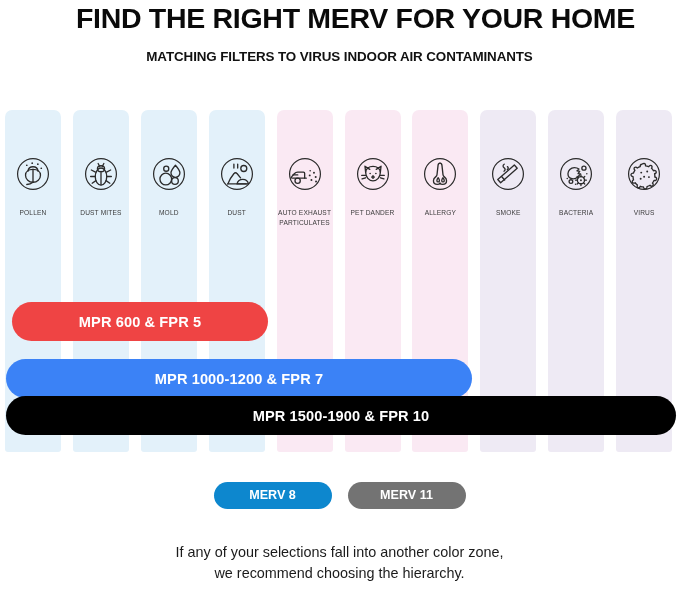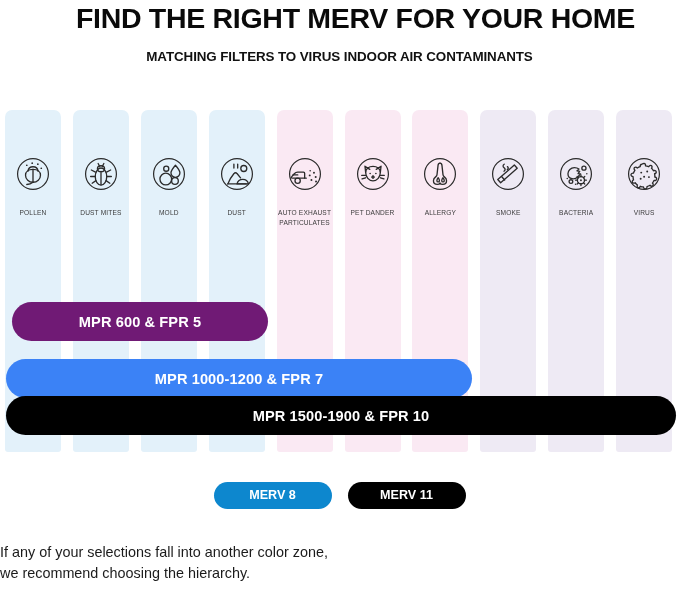--- a/index.html
+++ b/index.html
@@ -66,20 +66,21 @@
   .merv{
     height:27px;min-width:88px;padding:0 15px;
     border-radius:14px;
     display:flex;align-items:center;justify-content:center;
     color:#ffffff;font-size:12.6px;font-weight:bold;
     white-space:nowrap;
   }
   
   .footer{
     position:absolute;left:0;top:542px;width:679px;
+    text-align:center;
     font-size:14.4px;line-height:20.5px;
     color:#1b1b1b;
     white-space:pre-line;
   }
 </style>
 </head>
 <body>
 
 <div class="title">FIND THE RIGHT MERV FOR YOUR HOME</div>
 <div class="subtitle">MATCHING FILTERS TO VIRUS INDOOR AIR CONTAMINANTS</div>
@@ -229,24 +230,24 @@
           <circle cx="20.1" cy="22.4" r="0.85" fill="#2b2b2b"></circle>
           <circle cx="24.3" cy="22.7" r="0.85" fill="#2b2b2b"></circle>
           <circle cx="17.1" cy="24.2" r="0.85" fill="#2b2b2b"></circle>
         </svg>
       </div>
       <div class="lbl">VIRUS</div>
     </div>
   </div>
 
 <div id="bars">
-    <div class="bar" style="left: 12px; width: 256px; top: 302px; background: #701a75;">MPR 600 &amp; FPR 5</div>
+    <div class="bar" style="left: 12px; width: 256px; top: 302px; background: #ef4444;">MPR 600 &amp; FPR 5</div>
     <div class="bar" style="left: 6px; width: 466px; top: 359px; background: #3b82f6;">MPR 1000-1200 &amp; FPR 7</div>
     <div class="bar" style="left: 6px; width: 670px; top: 396px; background: #000000;">MPR 1500-1900 &amp; FPR 10</div>
   </div>
 
 <div id="legend">
     <div class="merv" style="background: rgb(13, 135, 206);">MERV 8</div>
-    <div class="merv" style="background: #000000;">MERV 11</div>
+    <div class="merv" style="background: #737373;">MERV 11</div>
   </div>
 
 <div class="footer">If any of your selections fall into another color zone,
 we recommend choosing the hierarchy.</div>
 
 </body></html>

